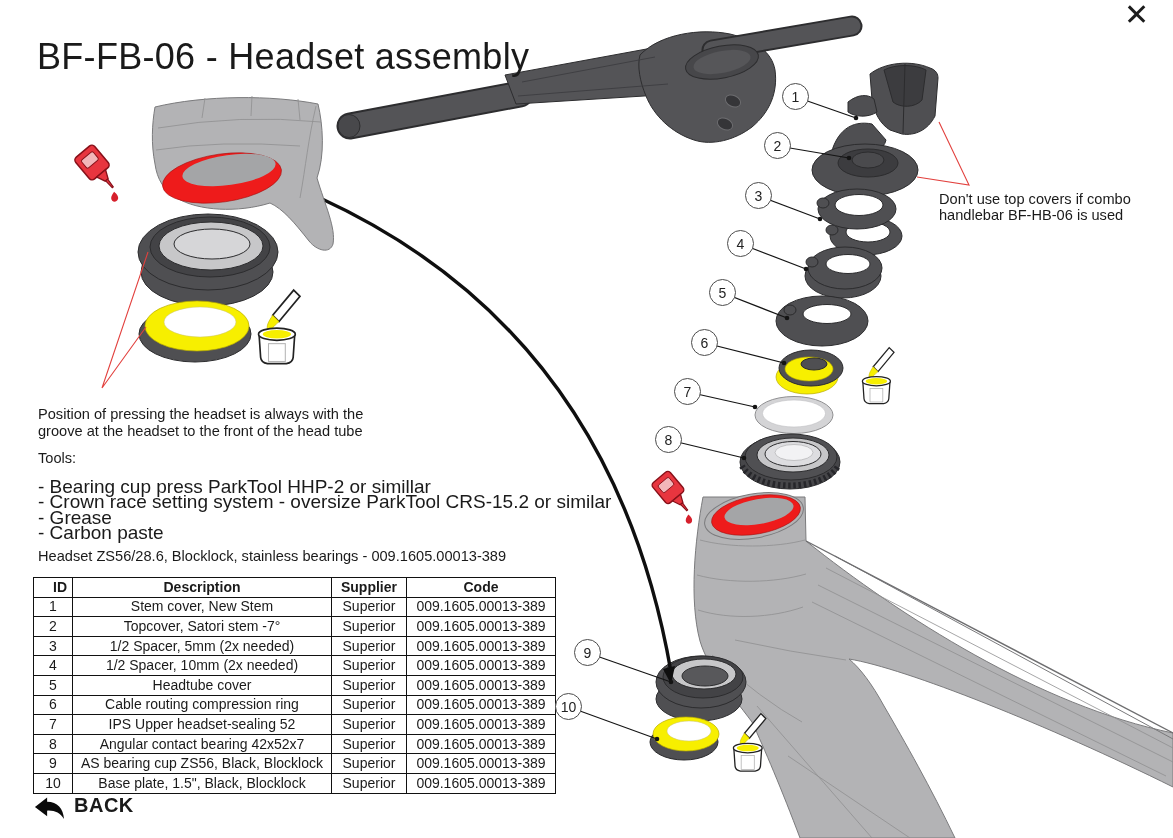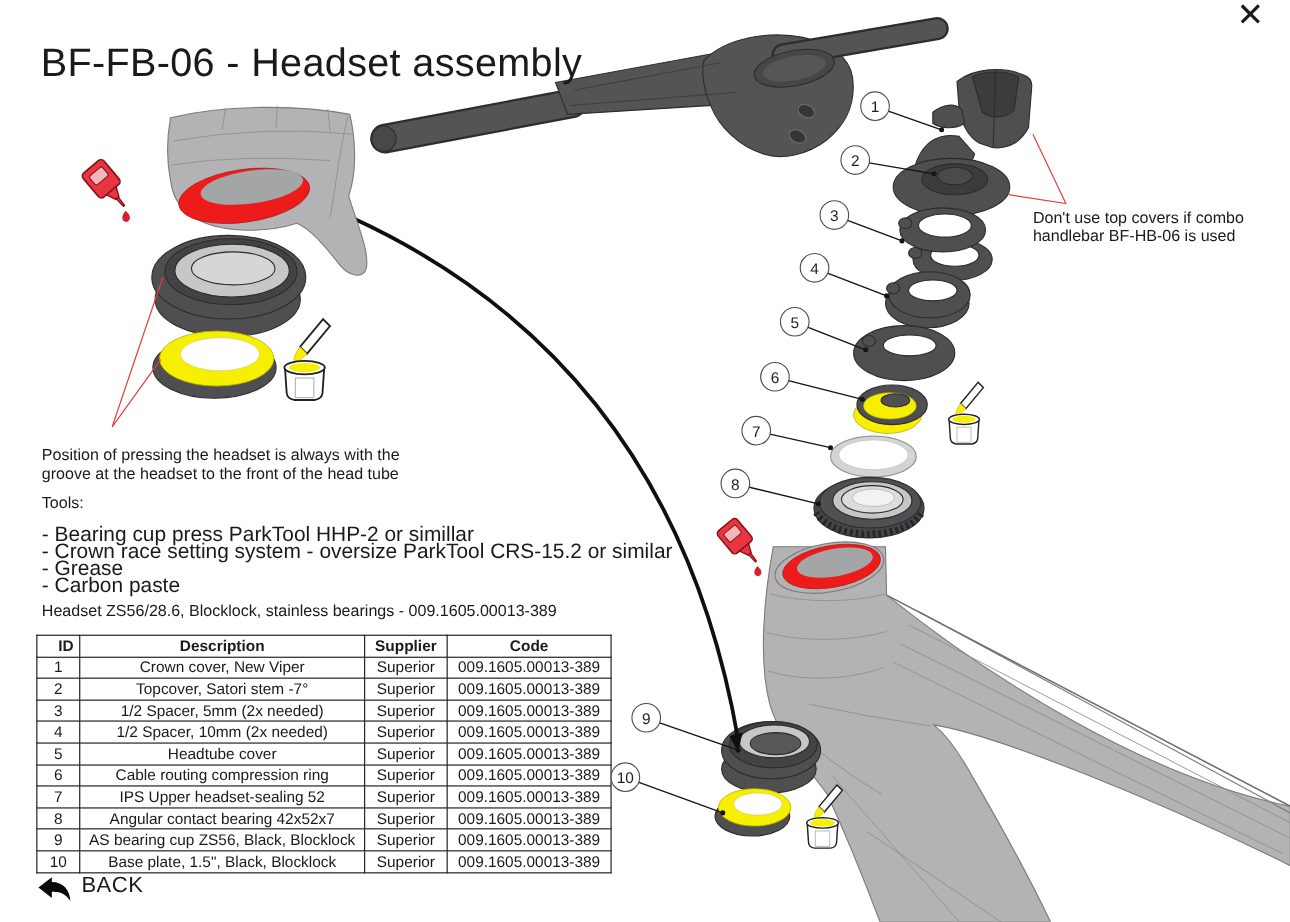--- a/index.html
+++ b/index.html
@@ -28,21 +28,21 @@
   #parts-table .c-desc{width:248px}
   #parts-table .c-sup{width:64px}
   #parts-table .c-code{width:138px}
   
   .callout{
     width:27px;height:27px;border-radius:50%;border:1.4px solid #4c4c4c;background:#fff;
     display:flex;align-items:center;justify-content:center;font-size:14px;color:#222;
     box-sizing:border-box;position:absolute}
   
   #back-btn{left:33px;top:790px;display:flex;align-items:center;gap:9px;cursor:pointer}
-  #back-btn .lbl{font-size:20px;font-weight:normal;letter-spacing:.5px}
+  #back-btn .lbl{font-size:20px;font-weight:bold;letter-spacing:.5px}
 </style>
 </head>
 <body>
 
 <svg class="abs" style="left:0;top:0" width="1173" height="838" viewBox="0 0 1173 838">
   <defs>
     <g id="glue-bottle">
       <g transform="rotate(-40 20 20)">
         <rect x="6" y="-2" width="26" height="30" rx="4" fill="#e8353f" stroke="#871019" stroke-width="1.6"></rect>
         <rect x="11" y="4" width="16" height="11" rx="2" fill="#f2b6ba" stroke="#871019" stroke-width="1"></rect>
@@ -280,21 +280,21 @@
     <tr>
       <th class="c-id">ID</th>
       <th class="c-desc">Description</th>
       <th class="c-sup">Supplier</th>
       <th class="c-code">Code</th>
     </tr>
   </thead>
   <tbody>
     <tr>
       <td class="c-id">1</td>
-      <td class="c-desc">Crown cover, New Viper</td>
+      <td class="c-desc">Stem cover, New Stem</td>
       <td class="c-sup">Superior</td>
       <td class="c-code">009.1605.00013-389</td>
     </tr>
     <tr>
       <td class="c-id">2</td>
       <td class="c-desc">Topcover, Satori stem -7°</td>
       <td class="c-sup">Superior</td>
       <td class="c-code">009.1605.00013-389</td>
     </tr>
     <tr>

